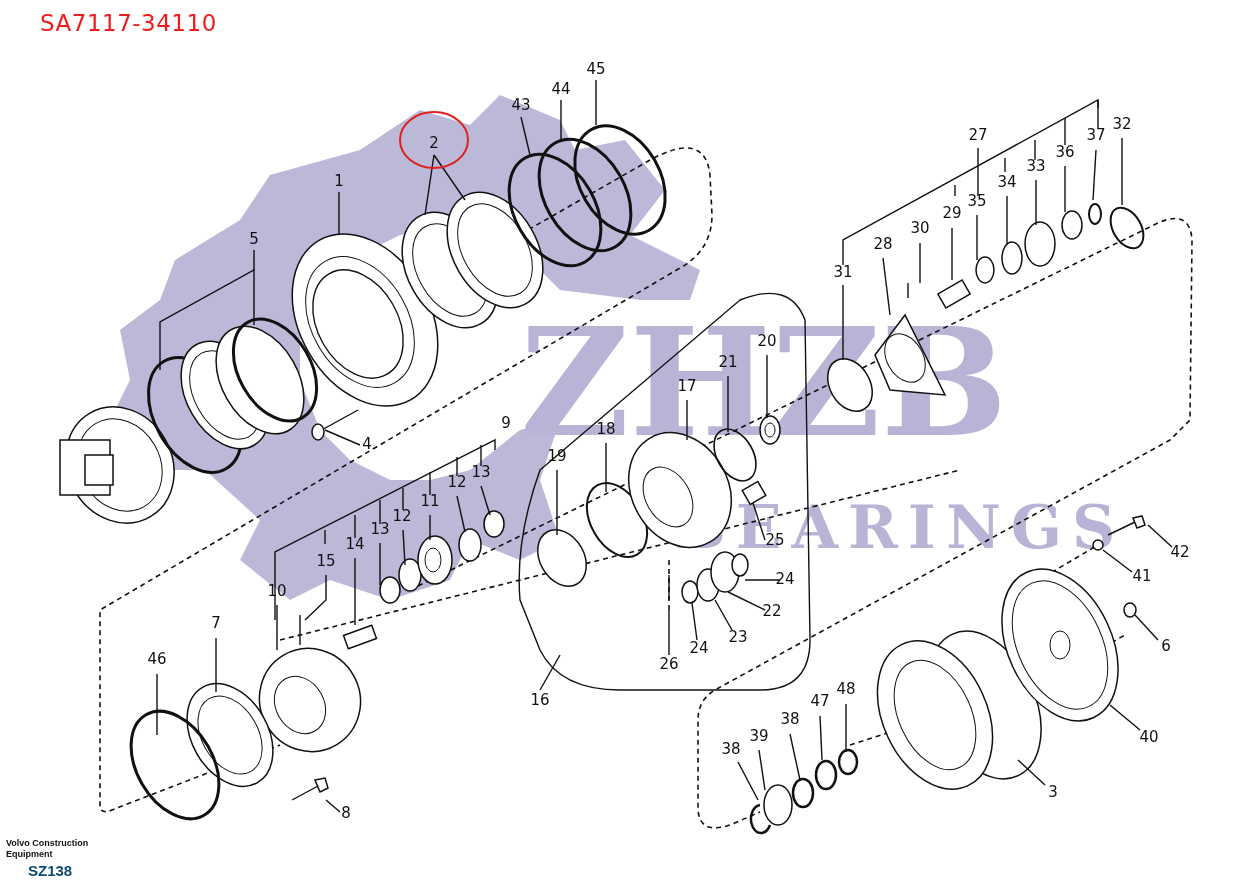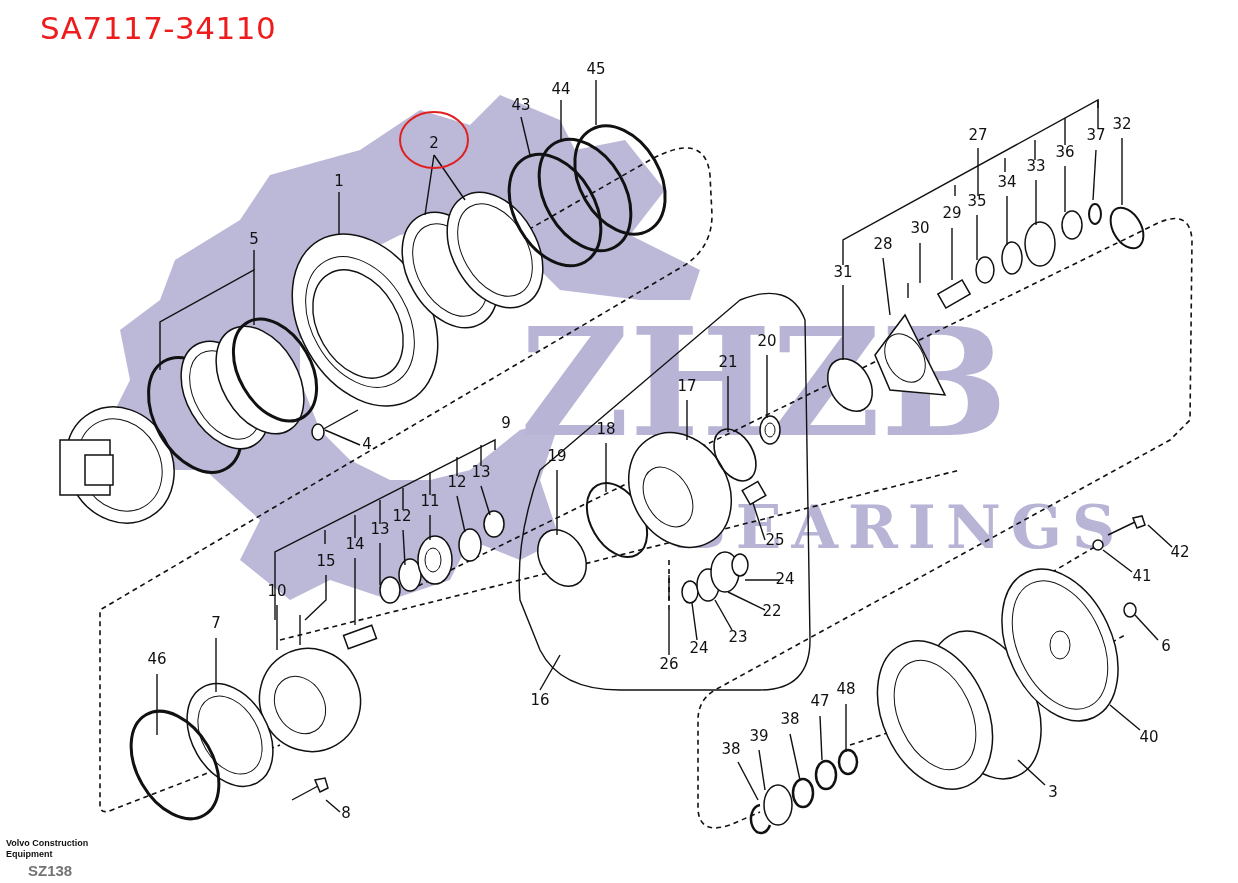--- a/index.html
+++ b/index.html
@@ -1,20 +1,20 @@
 <!DOCTYPE html>
 <html><head>
 <meta charset="utf-8">
 <style>
   html, body { margin:0; padding:0; background:#ffffff; }
   body { width:1238px; height:883px; position:relative; overflow:hidden; font-family:"DejaVu Sans", sans-serif; }
   #stage { position:absolute; left:0; top:0; width:1238px; height:883px; }
-  .title { position:absolute; left:40px; top:10px; font-family:"DejaVu Sans", sans-serif; font-size:31px; color:#ee1c1c; letter-spacing:0.5px; }
+  .title { position:absolute; left:40px; top:10px; font-family:"DejaVu Sans", sans-serif; font-size:23px; color:#ee1c1c; letter-spacing:0.5px; }
   .maker { position:absolute; left:6px; top:838px; width:96px; text-align:left; font-family:"Liberation Sans", sans-serif; font-weight:bold; font-size:9px; line-height:11px; color:#111; }
-  .code { position:absolute; left:28px; top:862px; font-family:"Liberation Sans", sans-serif; font-weight:bold; font-size:15px; color:#737373; }
+  .code { position:absolute; left:28px; top:862px; font-family:"Liberation Sans", sans-serif; font-weight:bold; font-size:15px; color:#0c4a6e; }
   svg text.num { font-family:"DejaVu Sans", sans-serif; font-size:15px; fill:#111; }
   svg text.wm { font-family:"DejaVu Serif", serif; font-weight:bold; fill:#b7b4d6; }
   .ln { stroke:#111; stroke-width:1.4; fill:none; }
   .dash { stroke:#111; stroke-width:1.6; fill:none; stroke-dasharray:5 4; }
   .part { stroke:#111; stroke-width:1.5; fill:#fff; }
   .ring { stroke:#111; stroke-width:3; fill:none; }
   .thin { stroke:#111; stroke-width:1; fill:none; }
 </style>
 </head>
 <body>

